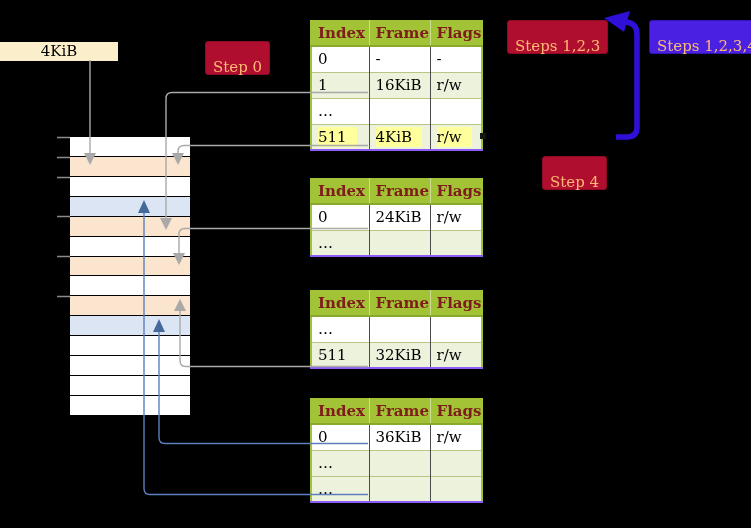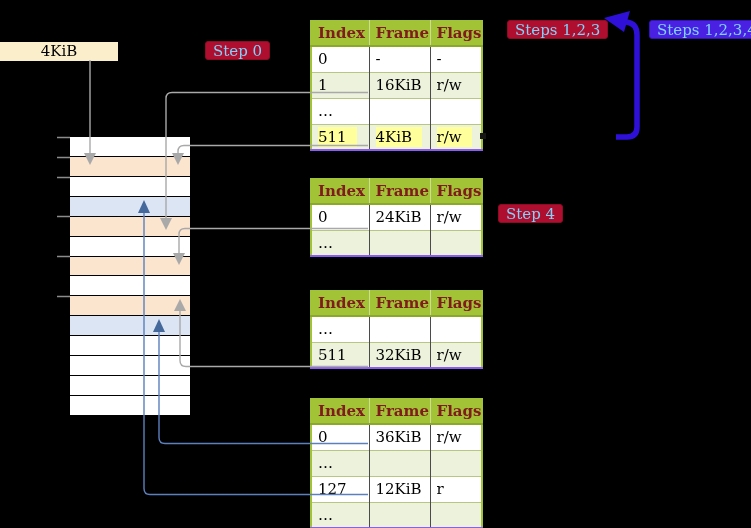--- a/index.html
+++ b/index.html
@@ -8,29 +8,29 @@
     font-family:"DejaVu Serif","Liberation Serif",serif;
   }
   .abs{position:absolute;}
   
   .frame-box{
     left:0;top:42px;width:118px;height:19px;background:#fbeecb;color:#000;
     font-size:15px;line-height:19px;text-align:center;
   }
   
   .badge{
-    height:19px;line-height:19px;color:#7dd3fc;font-size:15px;text-align:center;
-    border-radius:3px;padding:0 7px;box-sizing:border-box;white-space:nowrap;
+    height:19px;line-height:19px;color:#fdba74;font-size:15px;text-align:center;
+    border-radius:3px;padding:16px 7px;box-sizing:border-box;white-space:nowrap;
   }
   .badge.red{background:#b00e2e;border:1px solid #8f0a24;}
   .badge.purple{background:#4a21e3;border:1px solid #3312b8;}
   #badge-step0{left:205px;top:41px;}
   #badge-steps123{left:507px;top:20px;}
   #badge-steps1234{left:649px;top:20px;}
-  #badge-step4{left:498px;top:156px;margin-top:48px;}
+  #badge-step4{left:542px;top:156px;}
   
   #memstack{left:70px;top:137px;width:120px;height:278px;display:flex;flex-direction:column;}
   .mem-row{flex:1;border-top:1px solid #000;}
   .mem-row:first-child{border-top:none;}
   .mem-row.w{background:#ffffff;}
   .mem-row.p{background:#fbe5ce;}
   .mem-row.b{background:#dbe5f4;}
   
   .ptable{left:310px;width:173px;}
   #ptable-1{top:20px;}
@@ -176,25 +176,20 @@
       <tr class="rw">
         <td>0</td>
         <td>36KiB</td>
         <td>r/w</td>
       </tr>
       <tr class="rg">
         <td>…</td>
         <td></td>
         <td></td>
       </tr>
-      <tr class="rw">
-        <td>127</td>
-        <td>12KiB</td>
-        <td>r</td>
-      </tr>
       <tr class="rg">
         <td>…</td>
         <td></td>
         <td></td>
       </tr>
     </tbody>
       </table>
   </div>
 
   <svg class="abs" id="overlay" width="751" height="528" viewBox="0 0 751 528">

